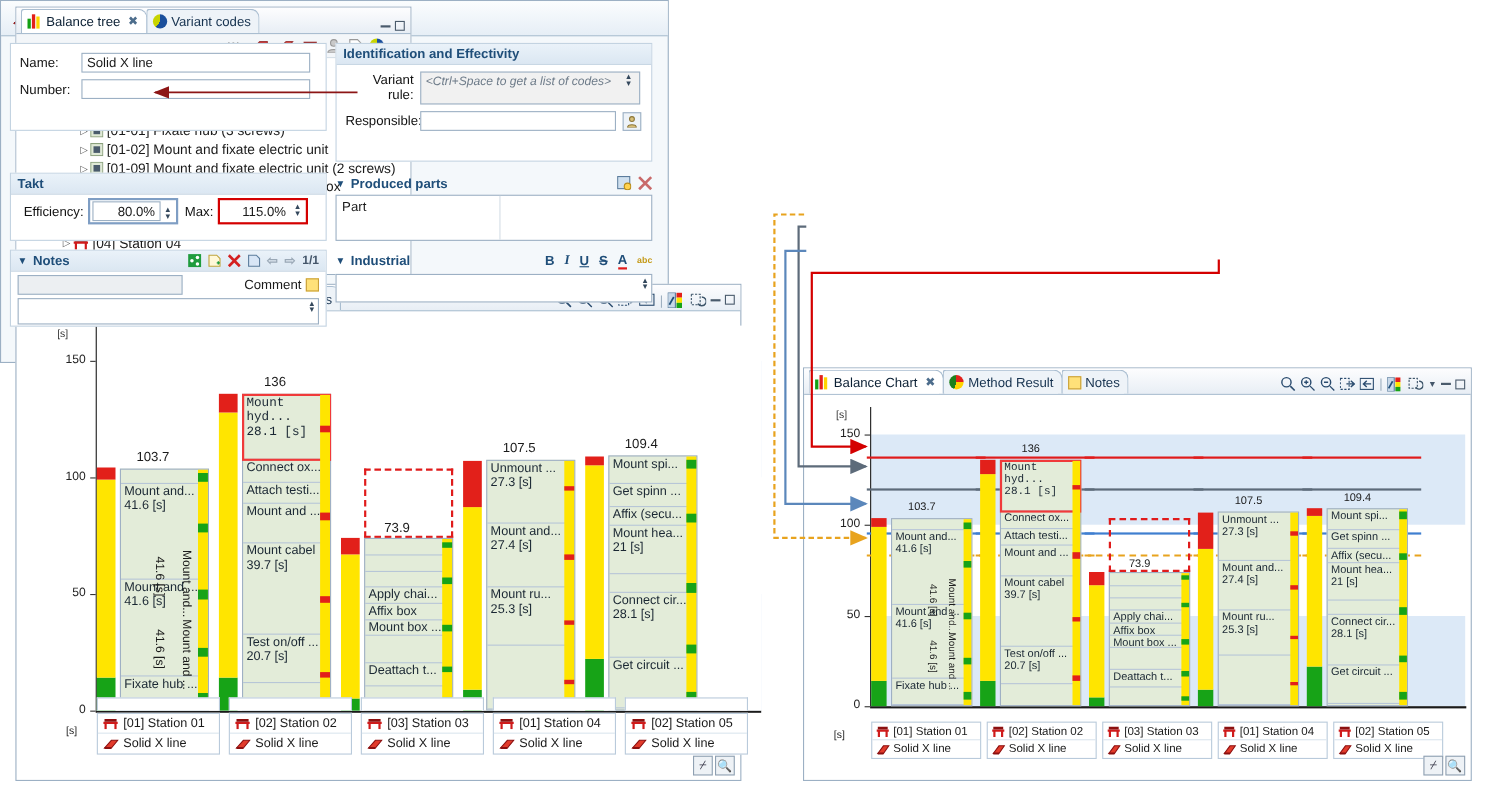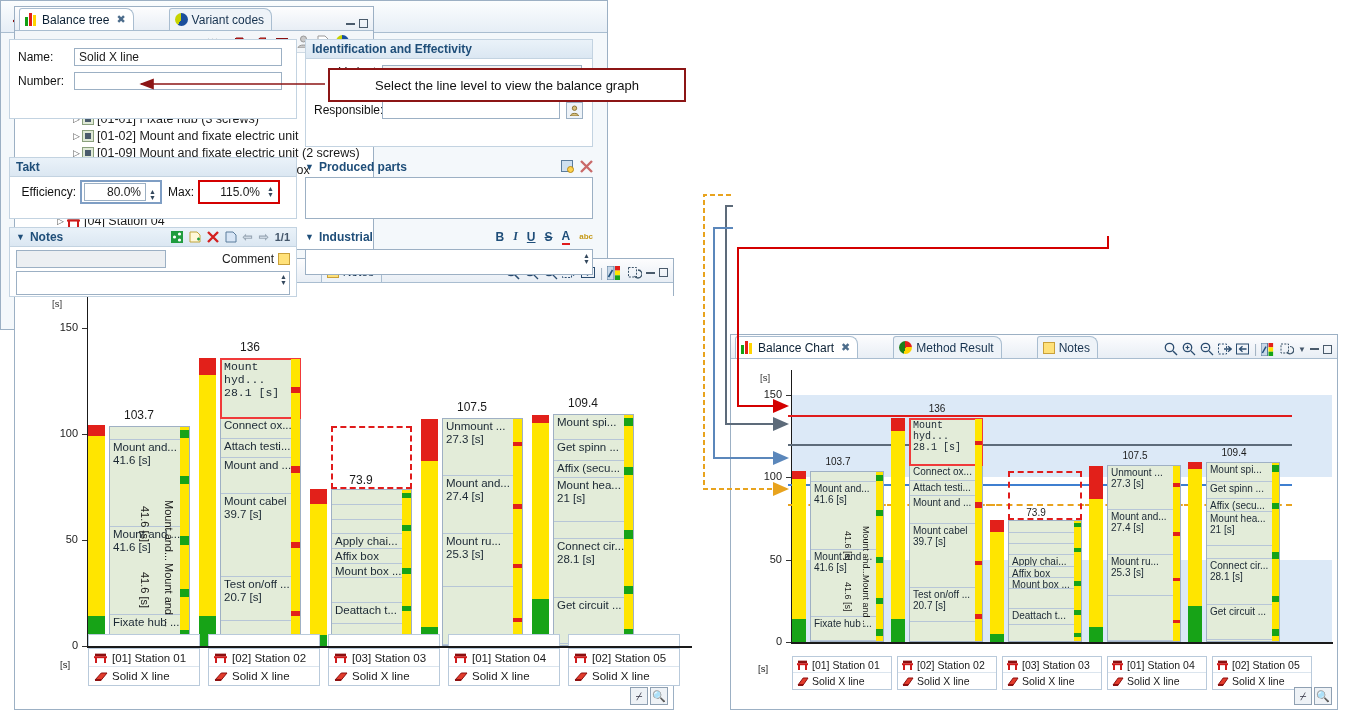--- a/index.html
+++ b/index.html
@@ -12,21 +12,21 @@
     color: #1a1a1a;
     overflow: hidden;
   }
   .root { position: relative; width: 1352px; height: 716px; }
 
   
   .panel { position: absolute; background:#fff; border:1px solid #9cb0c4; }
   .tabbar {
     height: 24px; background: linear-gradient(#fdfdfe,#e8eef5);
     border-bottom:1px solid #a9bdd0; position:relative;
-    display:flex; align-items:flex-end; padding-left:4px;gap:36px;
+    display:flex; align-items:flex-end; padding-left:4px;
   }
   .tab {
     height:22px; display:flex; align-items:center; gap:4px;
     padding:0 7px 0 5px; font-size:12px; color:#16324f;
     border:1px solid #a9bdd0; border-bottom:none;
     border-radius:3px 8px 0 0; background:#eef3f8; margin-right:-1px;
     white-space:nowrap;
   }
   .tab.active { background:#ffffff; color:#0a1f33; }
   .tab .x { font-size:11px; color:#4d6d8c; margin-left:3px;}
@@ -315,23 +315,20 @@
   </div>
 
   <svg id="calloutArrow">
     <defs>
         <marker id="ah" markerWidth="9" markerHeight="7" refX="8" refY="3.5" orient="auto">
       <polygon points="0 0, 9 3.5, 0 7" fill="#8c1515"></polygon>
         </marker>
       </defs>
     <line x1="190" y1="6" x2="6" y2="6" stroke="#8c1515" stroke-width="1.6" marker-end="url(#ah)"></line>
   </svg>
-  <div id="callout">
-    <span>Select the line level to view the balance graph</span>
-  </div>
 
   <div class="panel" id="chartPanel">
     <div class="tabbar">
       <div class="tab active">
         <span class="ico ic-balance">
             <i></i>
             <i></i>
             <i></i>
           </span>
         <span>Balance Chart</span>
@@ -770,20 +767,21 @@
             <svg width="13" height="13">
                 <rect x="0.5" y="0.5" width="11" height="11" fill="#cfe0ef" stroke="#5b7c9c"></rect>
                 <circle cx="9.5" cy="9.5" r="3" fill="#ffd24d" stroke="#b88b18"></circle>
               </svg>
             <svg width="13" height="13">
                 <path d="M1 1 L12 12 M12 1 L1 12" stroke="#c96a6a" stroke-width="2.4"></path>
               </svg>
           </span>
         </div>
         <div style="position:absolute;left:0;right:0;top:20px;height:42px;border:1px solid #9cb0c4;background:#fff;display:flex">
+          <div style="flex:1;padding:3px 5px;font-size:12px;border-right:1px solid #d5dee6">Part</div>
           <div style="flex:1"></div>
         </div>
       </div>
 
       <div class="group" style="left:8px; top:194px; width:288px; height:70px;">
         <div class="group-hd">
           <span style="font-size:9px">▼</span>
           <span>Notes</span>
           <span class="acts">
             <svg width="12" height="12">

